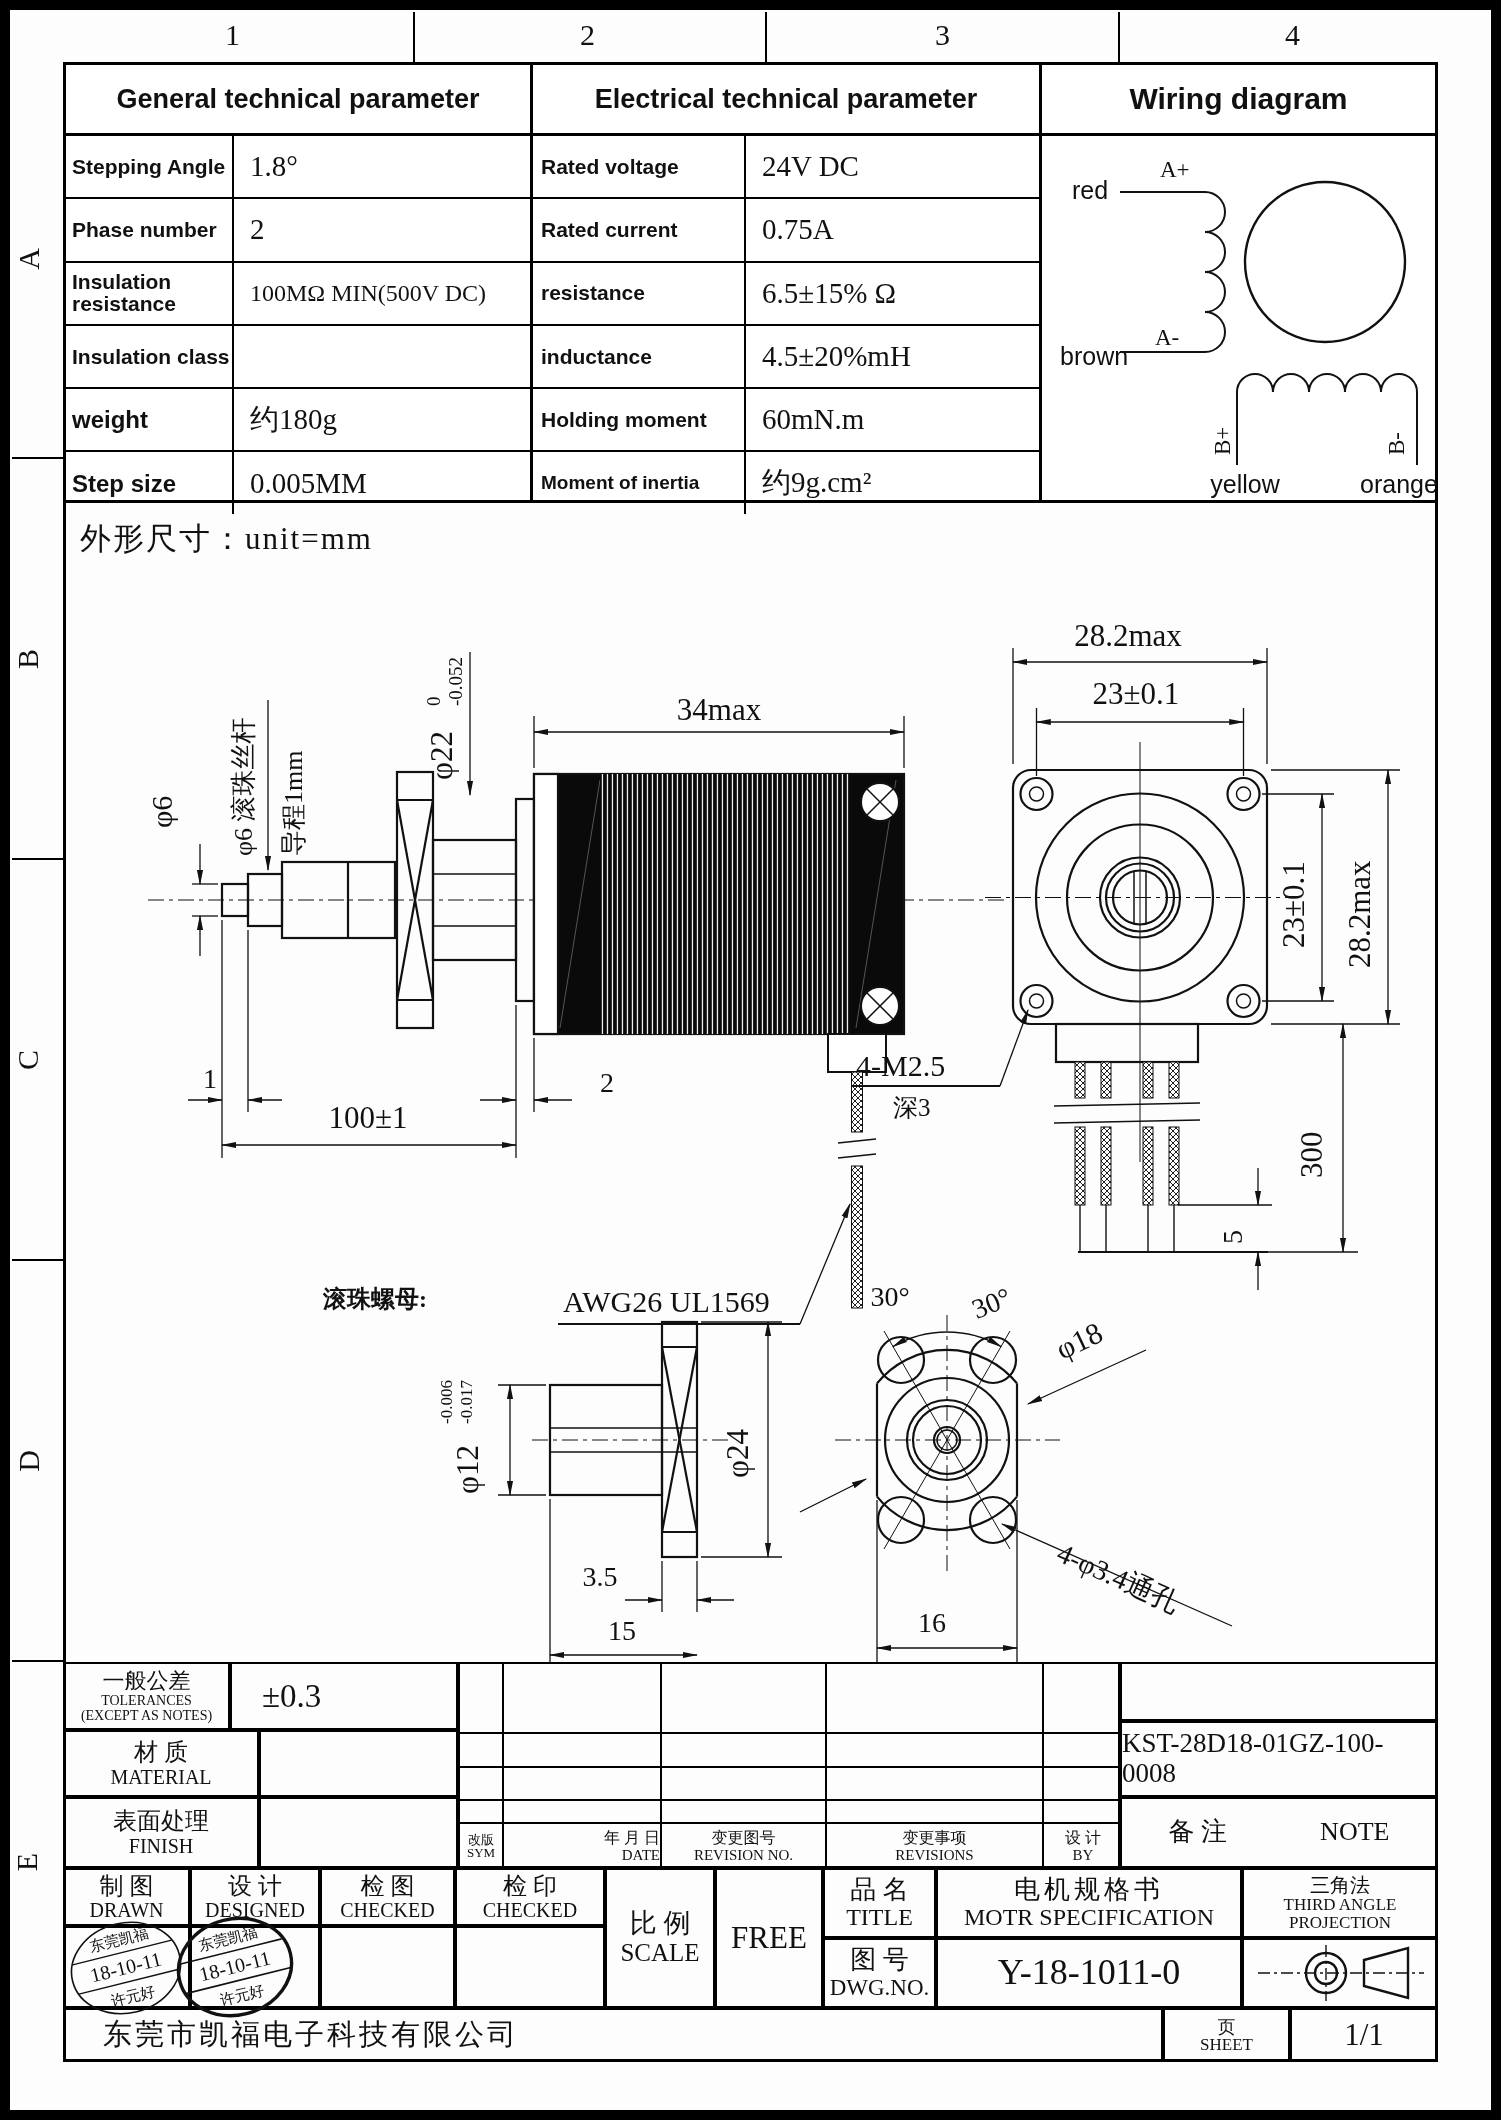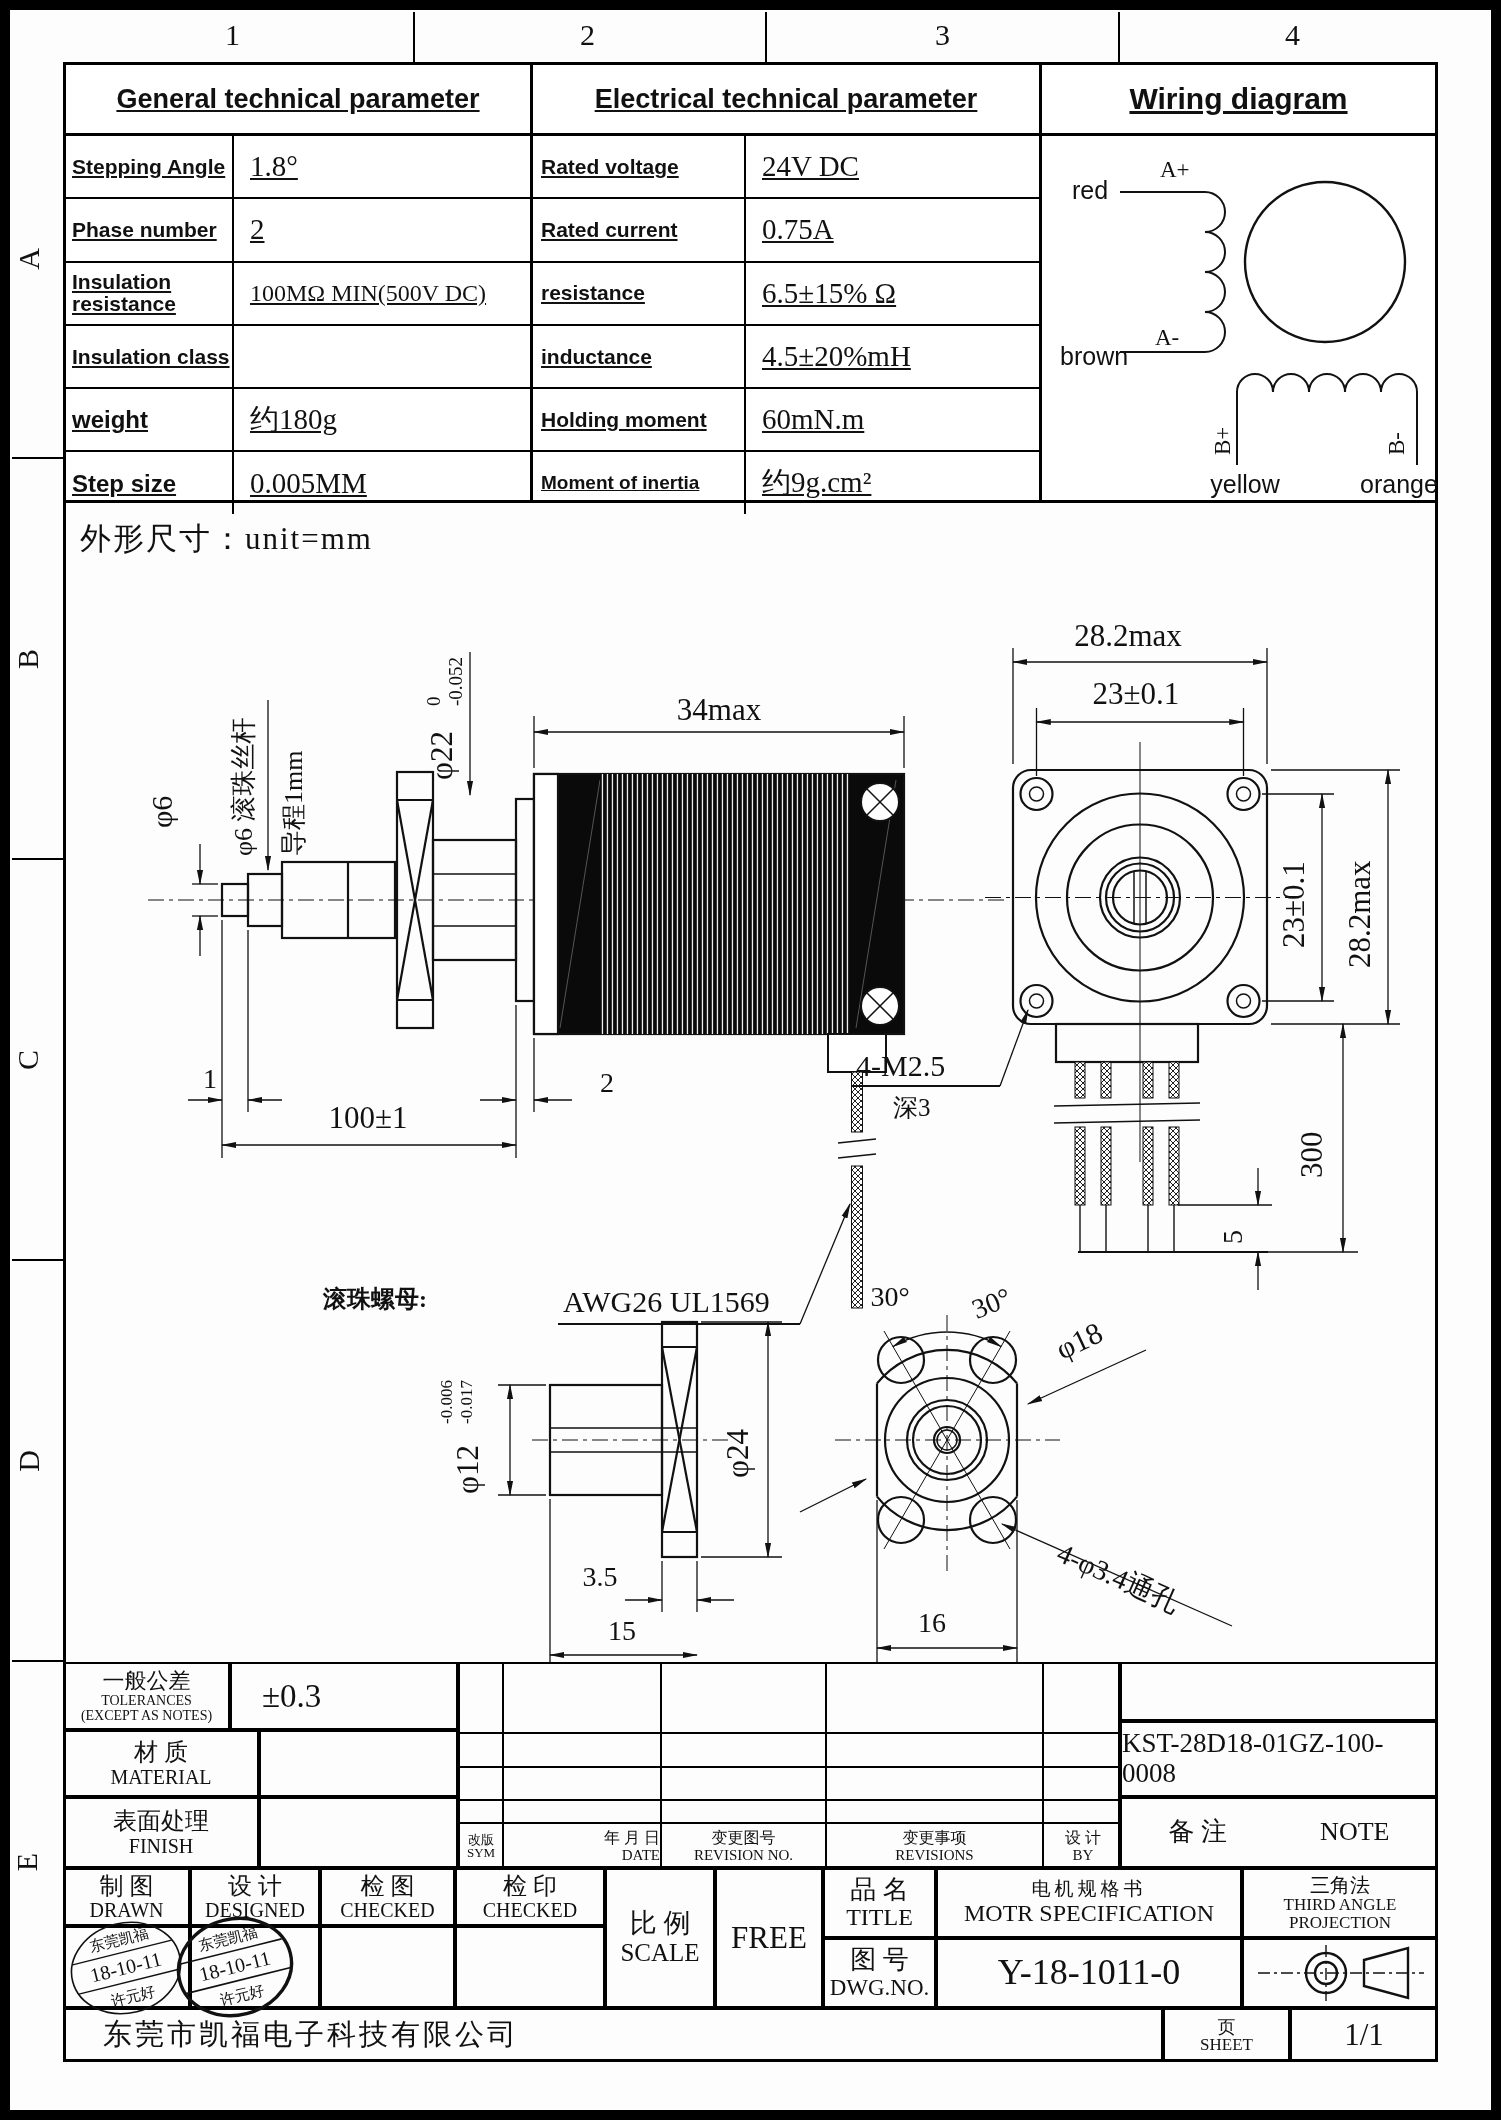--- a/index.html
+++ b/index.html
@@ -7,21 +7,21 @@
         font-family:"Liberation Serif",serif;color:#111;overflow:hidden;}
   .pageborder{position:absolute;inset:0;border:10px solid #000;pointer-events:none;z-index:50;}
   .abs{position:absolute;box-sizing:border-box;}
   .frame{border:3px solid #000;}
   
   .colnum{position:absolute;top:18px;font:30px "Liberation Serif",serif;}
   .rowletter{position:absolute;left:18px;font:30px "Liberation Serif",serif;transform:rotate(-90deg);}
   .vtick{position:absolute;top:12px;width:2px;height:50px;background:#000;}
   .htick{position:absolute;left:12px;height:2px;width:51px;background:#000;}
   
-  .ttable{border:3px solid #000;background:#fff;text-decoration:underline;}
+  .ttable{border:3px solid #000;background:#fff;}
   .thead{border-bottom:3px solid #000;display:flex;align-items:center;justify-content:center;
          font:bold 27px "Liberation Sans",sans-serif;}
   .trow{display:flex;border-bottom:2.5px solid #000;}
   .trow:last-child{border-bottom:none;}
   .tlabel{border-right:2.5px solid #000;display:flex;align-items:center;padding-left:6px;
           font:bold 21px "Liberation Sans",sans-serif;line-height:1.05;}
   .tvalue{display:flex;align-items:center;padding-left:16px;font:29px "Liberation Serif",serif;}
   .light{font:26px "Liberation Sans",sans-serif;}
   
   .tb{position:absolute;box-sizing:border-box;border:2px solid #000;background:transparent;
@@ -441,21 +441,21 @@
   <div class="tb" style="left:605px;top:1868px;width:110px;height:140px;">
     <span style="font-size:27px;">比 例</span>
     <span style="font-size:25px;">SCALE</span>
   </div>
 
   <div class="tb" style="left:823px;top:1868px;width:113px;height:70px;">
     <span style="font-size:26px;">品 名</span>
     <span style="font-size:24px;">TITLE</span>
   </div>
   <div class="tb" style="left:936px;top:1868px;width:306px;height:70px;">
-    <span style="font-size:19px;letter-spacing:4px;">电机规格书</span>
+    <span style="font-size:26px;letter-spacing:4px;">电机规格书</span>
     <span style="font-size:24px;">MOTR SPECIFICATION</span>
   </div>
   <div class="tb" style="left:823px;top:1938px;width:113px;height:70px;">
     <span style="font-size:26px;">图 号</span>
     <span style="font-size:23px;">DWG.NO.</span>
   </div>
   <div class="tb" style="left:936px;top:1938px;width:306px;height:70px;font-size:36px;">Y-18-1011-0</div>
 
   <div class="tb" style="left:1242px;top:1868px;width:196px;height:70px;line-height:1.05;">
     <span style="font-size:20px;">三角法</span>

